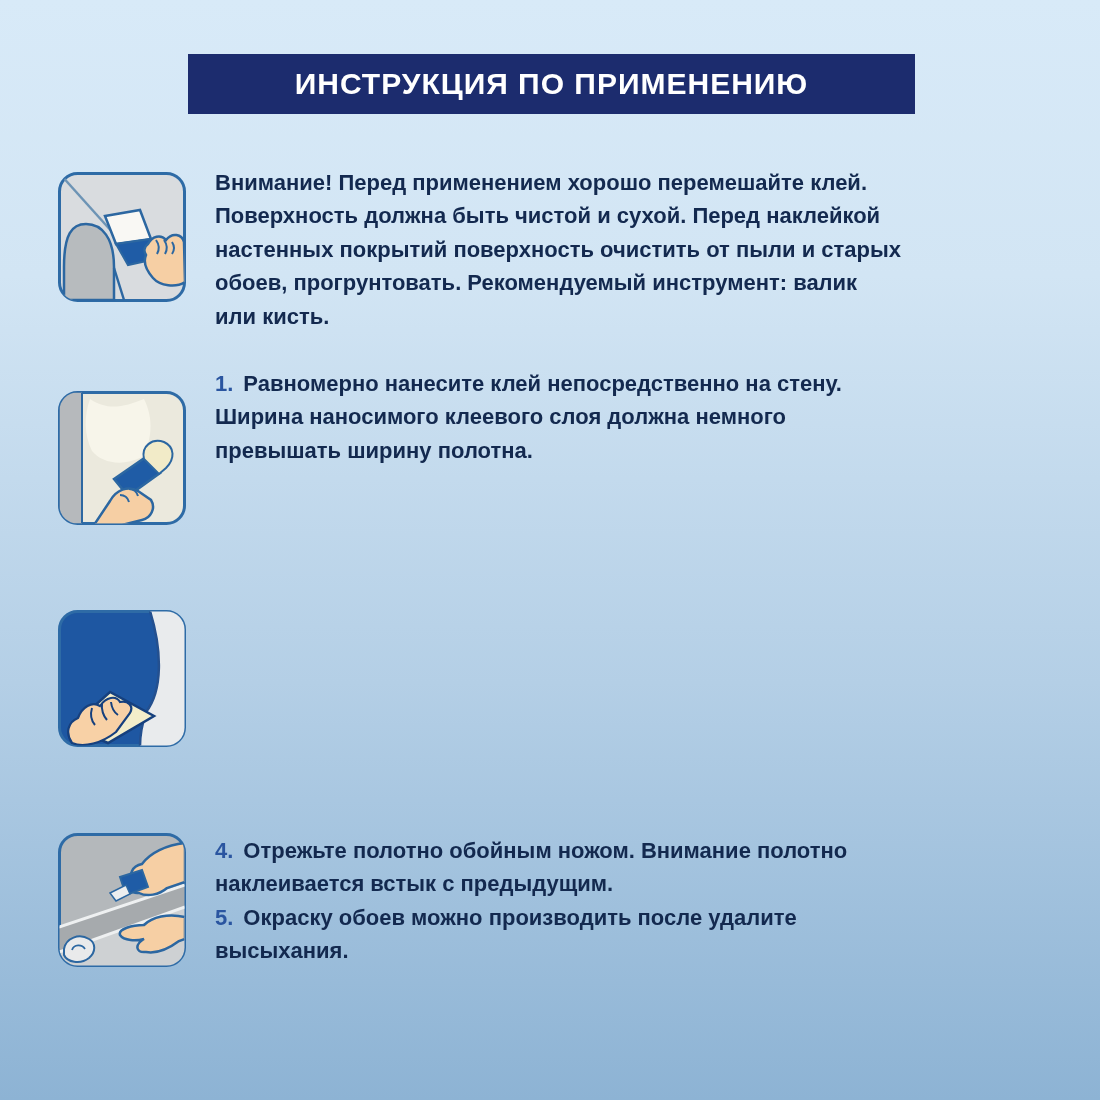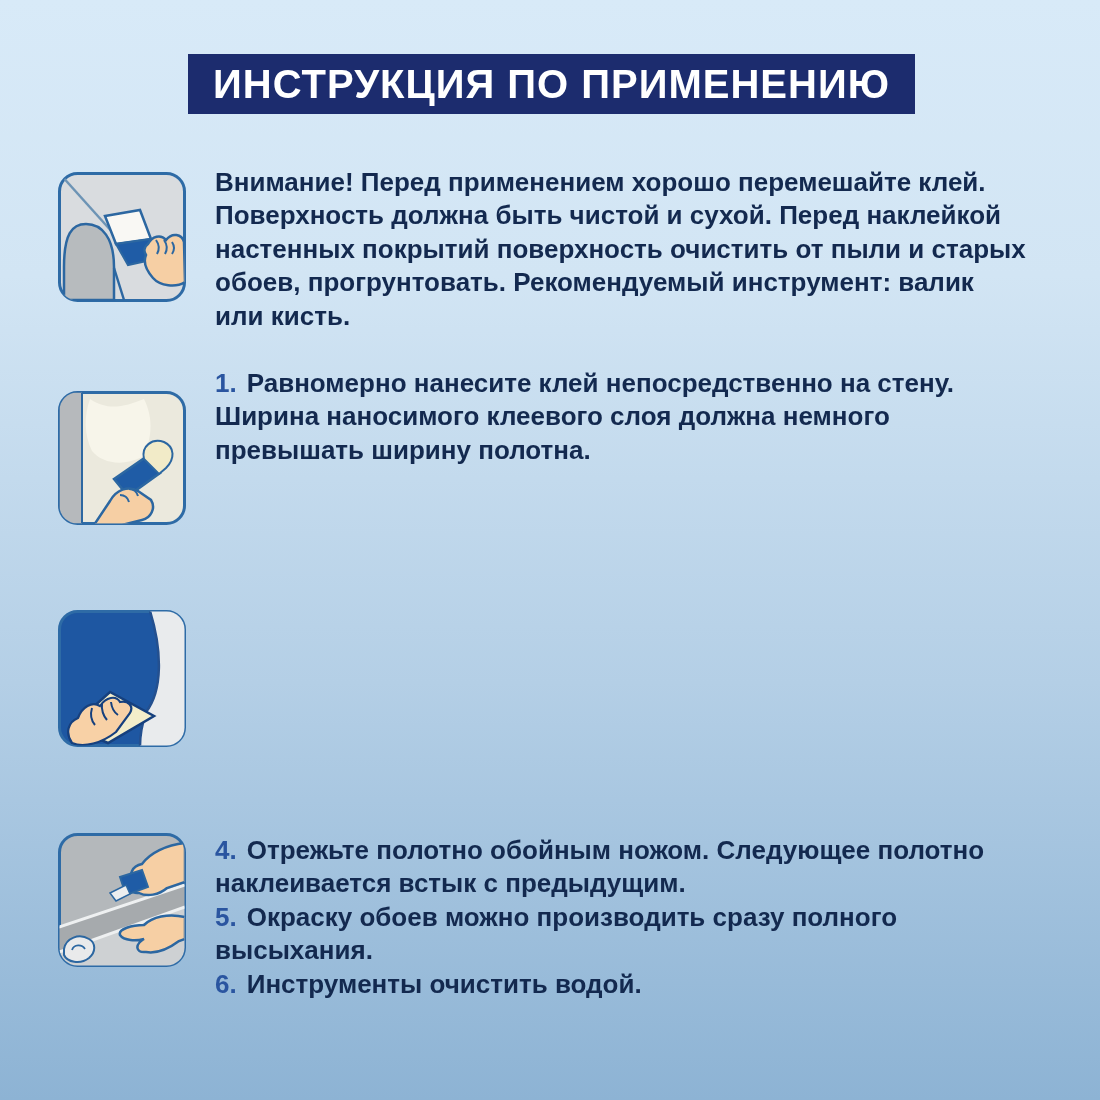--- a/index.html
+++ b/index.html
@@ -9,31 +9,31 @@
     overflow:hidden;
     background:linear-gradient(180deg,#d8eaf8 0%,#d2e5f4 25%,#b4cfe6 62%,#8db3d4 100%);
     font-family:"Liberation Sans",sans-serif;
   }
   .header-bar{
     position:absolute;left:188px;top:54px;width:727px;height:60px;
     background:#1c2c6e;
     display:flex;align-items:center;justify-content:center;
   }
   .header-bar .title{
-    color:#ffffff;font-size:40px;font-weight:bold;letter-spacing:1px;white-space:nowrap;
+    color:#ffffff;font-size:30px;font-weight:bold;letter-spacing:1px;white-space:nowrap;
   }
   .icon{position:absolute;left:58px;width:128px;}
   #icon1{top:172px;height:130px}
   #icon2{top:391px;height:134px}
   #icon3{top:610px;height:137px}
   #icon4{top:833px;height:134px}
   .icon svg{display:block;width:100%;height:100%;}
   .para{
     position:absolute;left:215px;width:880px;
-    font-weight:bold;font-size:26px;line-height:33.4px;
+    font-weight:bold;font-size:22px;line-height:33.4px;
     color:#13294f;
   }
   .num{color:#2a55a0;margin-right:10px;}
   .ptext{white-space:pre-line;}
   #intro{top:166px}
   #p1{top:367px}
   #p2{top:494px}
   #p3{top:635px}
   #block4{top:834px}
   #block4 .para-inner{position:static;}
@@ -138,25 +138,22 @@
   <div class="para" id="p1">
     <span class="num">1.</span><span class="ptext">Равномерно нанесите клей непосредственно на стену.
 Ширина наносимого клеевого слоя должна немного
 превышать ширину полотна.</span>
   </div>
 
 
 
   <div class="para" id="block4">
     <div class="para-inner">
-      <span class="num">4.</span><span class="ptext">Отрежьте полотно обойным ножом. Следующее полотно
+      <span class="num">4.</span><span class="ptext">Отрежьте полотно обойным ножом. Внимание полотно
 наклеивается встык с предыдущим.</span>
     </div>
     <div class="para-inner">
-      <span class="num">5.</span><span class="ptext">Окраску обоев можно производить сразу полного
+      <span class="num">5.</span><span class="ptext">Окраску обоев можно производить после удалите
 высыхания.</span>
-    </div>
-    <div class="para-inner">
-      <span class="num">6.</span><span class="ptext">Инструменты очистить водой.</span>
     </div>
   </div>
 
 </div>
 
 </body></html>

